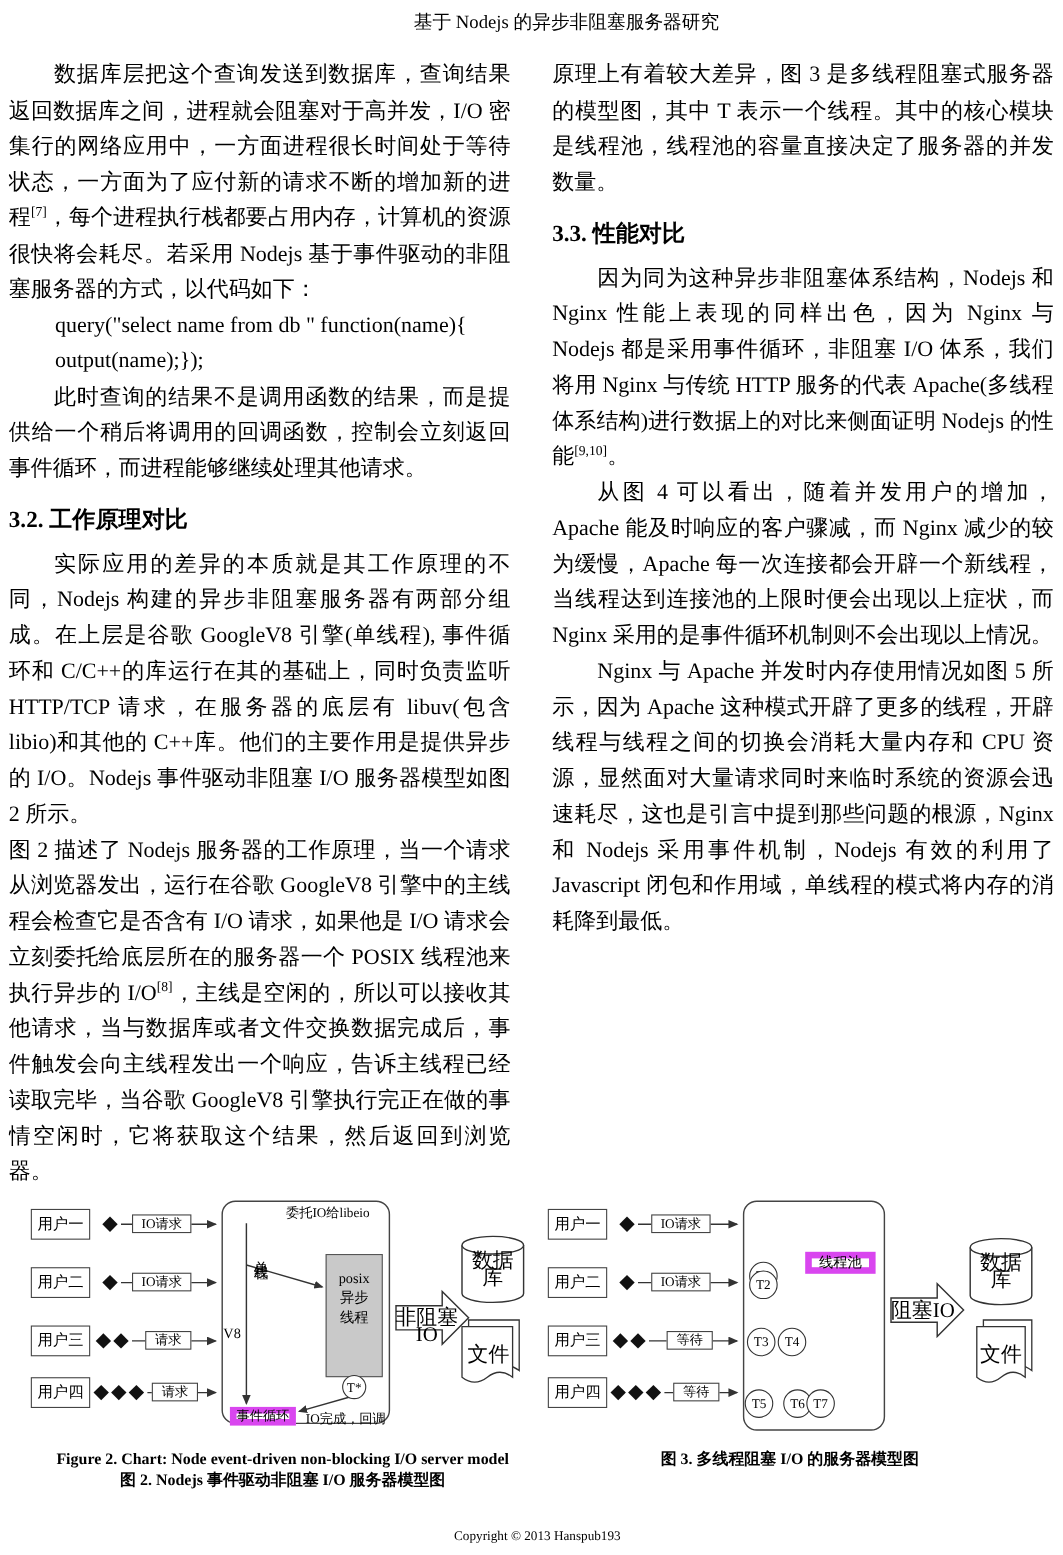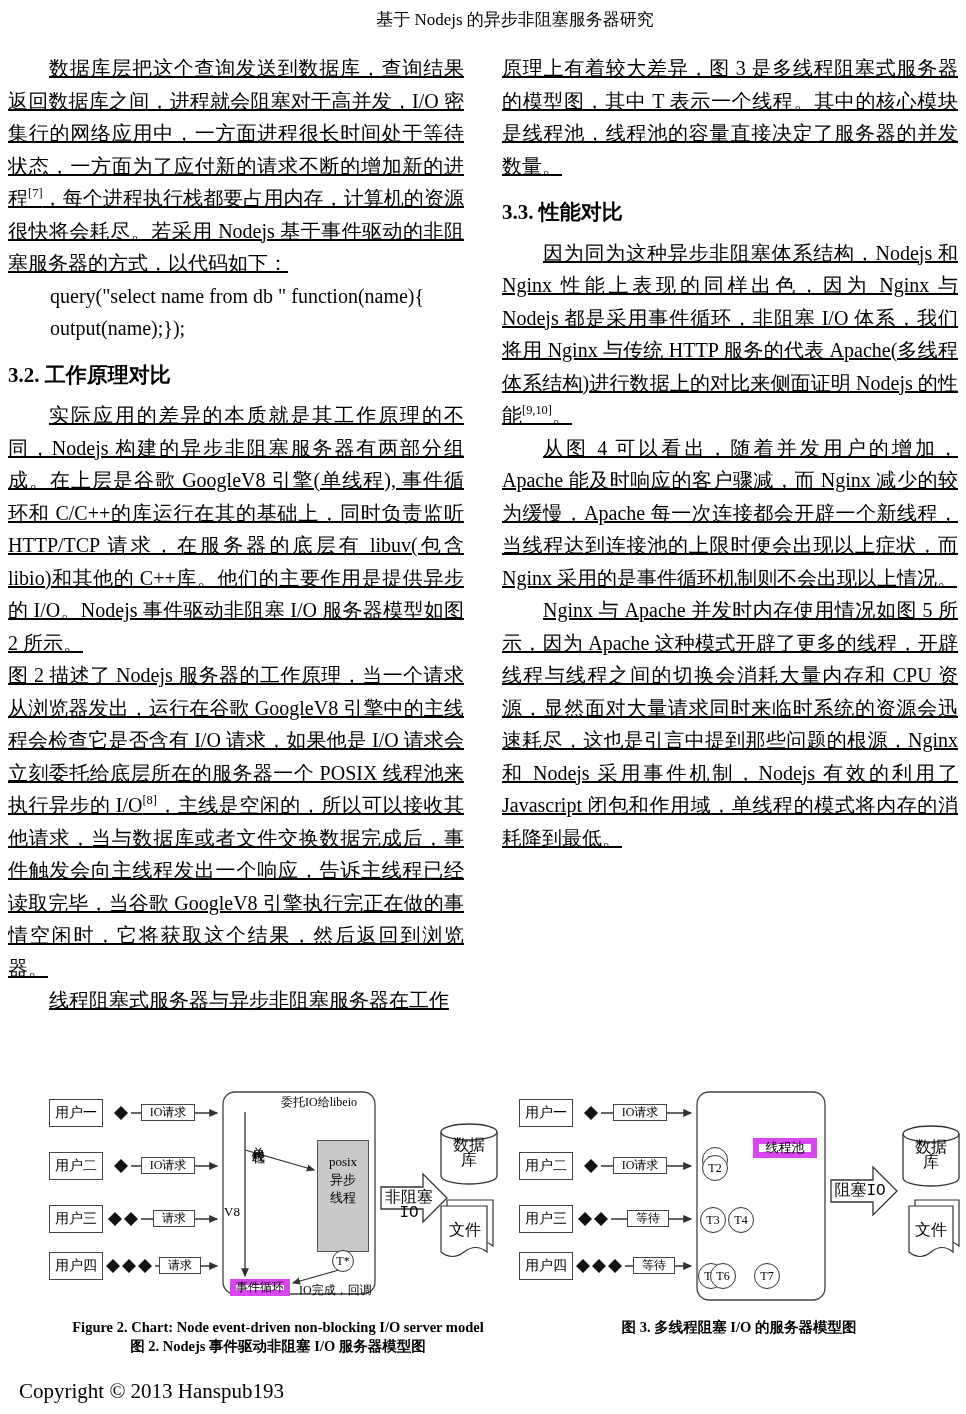--- a/index.html
+++ b/index.html
@@ -12,29 +12,29 @@
   }
   .header-title {
     position: absolute; top: 8px; left: 0; width: 100%;
     text-align: center; font-size: 17px; margin-left: 32px;
   }
   .columns {
     position: absolute; top: 52px; left: 8px; width: 950px;
     display: flex; gap: 38px; height: 1034px; overflow: hidden;
   }
   .col { width: 456px; font-size: 20px; line-height: 32.5px; text-align: justify; }
-  .col p { margin: 0; text-indent: 2.05em; text-decoration: underline; }
+  .col p { margin: 0; text-indent: 2.05em; }
   .col p.noindent { text-indent: 0; }
   .code { padding-left: 2.1em; }
   sup { font-size: 0.62em; vertical-align: super; line-height: 0; }
   h2.sec { font-size: 21px; font-weight: bold; margin: 14px 0 8px; text-indent: 0; }
 
   .figures {
     position: absolute; top: 1086px; left: 0; width: 966px;
-    display: flex; justify-content: flex-end; padding: 0 1px;
+    display: flex; justify-content: center; padding: 0 18px;
     background: #fff;
   }
   .fig { position: relative; }
   .fig svg { position: absolute; top: 0; left: 0; }
   .userbox {
     position: absolute; width: 54px; height: 28px; border: 1px solid #444;
     display: flex; align-items: center; justify-content: center;
     font-size: 14px; background: #fff;
   }
   .albl {
@@ -51,39 +51,40 @@
     text-align: center; font-size: 13px; line-height: 18px; padding-top: 12px;
   }
   .circle {
     position: absolute; border: 1px solid #333; background: #fff; border-radius: 50%;
     display: flex; align-items: center; justify-content: center; font-size: 12px;
   }
   .boxlbl {
     position: absolute; border: 6px solid #d946ef; background: #fff; font-size: 12px;
     display: flex; align-items: center; justify-content: center;
   }
-  .ctext { position: absolute; text-align: center; font-size: 16px; line-height: 15px; font-family: Liberation Mono, monospace; }
+  .ctext { position: absolute; text-align: center; font-size: 19px; line-height: 15px; }
   .caption { text-align: center; font-weight: bold; margin-top: 8px; font-size: 14.5px; line-height: 19px; }
   .footer {
     position: absolute; left: 19px; right: 8px; bottom: 10px;
-    display: flex; justify-content: flex-start; font-size: 21px;
+    display: flex; justify-content: center; font-size: 12px;
   }
 </style>
 </head>
 <body>
 
 <div class="header-title">基于 Nodejs 的异步非阻塞服务器研究</div>
 
 <div class="columns">
   <div class="col">
     <p><span>数据库层把这个查询发送到数据库，查询结果返回数据库之间，进程就会阻塞对于高并发，I/O 密集行的网络应用中，一方面进程很长时间处于等待状态，一方面为了应付新的请求不断的增加新的进程</span><sup>[7]</sup><span>，每个进程执行栈都要占用内存，计算机的资源很快将会耗尽。若采用 Nodejs 基于事件驱动的非阻塞服务器的方式，以代码如下：</span></p>
     <div class="code">
       <div>query("select name from db " function(name){</div>
       <div>output(name);});</div>
     </div>
+    <p>此时查询的结果不是调用函数的结果，而是提供给一个稍后将调用的回调函数，控制会立刻返回事件循环，而进程能够继续处理其他请求。</p>
     <h2 class="sec">3.2. 工作原理对比</h2>
     <p>实际应用的差异的本质就是其工作原理的不同，Nodejs 构建的异步非阻塞服务器有两部分组成。在上层是谷歌 GoogleV8 引擎(单线程), 事件循环和 C/C++的库运行在其的基础上，同时负责监听 HTTP/TCP 请求，在服务器的底层有 libuv(包含 libio)和其他的 C++库。他们的主要作用是提供异步的 I/O。Nodejs 事件驱动非阻塞 I/O 服务器模型如图 2 所示。</p>
     <p class="noindent"><span>图 2 描述了 Nodejs 服务器的工作原理，当一个请求从浏览器发出，运行在谷歌 GoogleV8 引擎中的主线程会检查它是否含有 I/O 请求，如果他是 I/O 请求会立刻委托给底层所在的服务器一个 POSIX 线程池来执行异步的 I/O</span><sup>[8]</sup><span>，主线是空闲的，所以可以接收其他请求，当与数据库或者文件交换数据完成后，事件触发会向主线程发出一个响应，告诉主线程已经读取完毕，当谷歌 GoogleV8 引擎执行完正在做的事情空闲时，它将获取这个结果，然后返回到浏览器。</span></p>
     <p>线程阻塞式服务器与异步非阻塞服务器在工作</p>
   </div>
 
   <div class="col">
     <p class="noindent">原理上有着较大差异，图 3 是多线程阻塞式服务器的模型图，其中 T 表示一个线程。其中的核心模块是线程池，线程池的容量直接决定了服务器的并发数量。</p>
     <h2 class="sec">3.3. 性能对比</h2>
     <p><span>因为同为这种异步非阻塞体系结构，Nodejs 和 Nginx 性能上表现的同样出色，因为 Nginx 与 Nodejs 都是采用事件循环，非阻塞 I/O 体系，我们将用 Nginx 与传统 HTTP 服务的代表 Apache(多线程体系结构)进行数据上的对比来侧面证明 Nodejs 的性能</span><sup>[9,10]</sup><span>。</span></p>
@@ -228,21 +229,21 @@
       <div class="albl" style="left:100px;top:18px;width:54px;">IO请求</div>
       <div class="albl" style="left:100px;top:71px;width:54px;">IO请求</div>
       <div class="albl" style="left:114px;top:124px;width:42px;">等待</div>
       <div class="albl" style="left:120px;top:171px;width:42px;">等待</div>
 
       <div class="circle" style="left:189px;top:17px;width:26px;height:26px;margin-top:44px;">T1</div>
       <div class="circle" style="left:189px;top:69px;width:26px;height:26px;">T2</div>
       <div class="circle" style="left:187px;top:121px;width:26px;height:26px;">T3</div>
       <div class="circle" style="left:215px;top:121px;width:26px;height:26px;">T4</div>
       <div class="circle" style="left:185px;top:177px;width:26px;height:26px;">T5</div>
-      <div class="circle" style="left:197px;top:177px;width:26px;height:26px;">T6</div>
+      <div class="circle" style="left:220px;top:177px;width:26px;height:26px;">T6</div>
       <div class="circle" style="left:241px;top:177px;width:26px;height:26px;">T7</div>
 
       <div class="boxlbl" style="left:240px;top:52px;width:64px;height:20px;font-size:13px;">线程池</div>
 
       <div class="ctext" style="left:316px;top:98px;width:62px;">阻塞IO</div>
 
       <div class="ctext" style="left:390px;top:55px;width:56px;">
         <div>数据</div>
         <div>库</div>
       </div>

